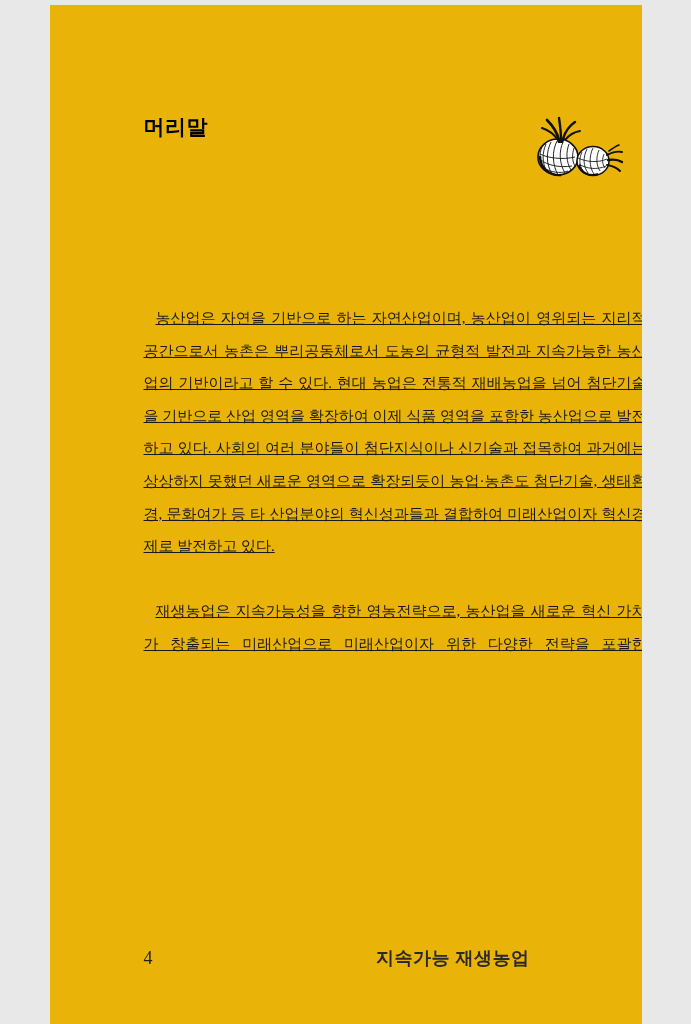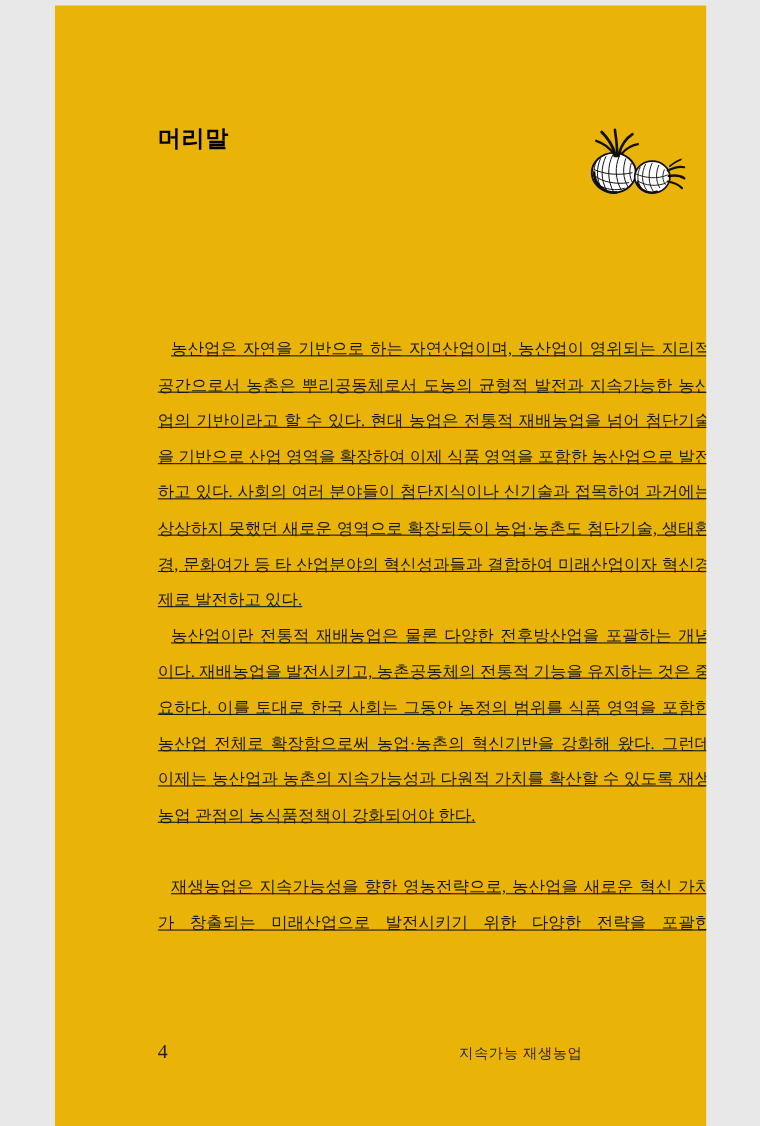--- a/index.html
+++ b/index.html
@@ -64,22 +64,22 @@
     justify-content: space-between;
     align-items: baseline;
   }
   .page-number {
     font-family: "Liberation Serif", "DejaVu Serif", serif;
     font-size: 18px;
     color: #222222;
   }
   .running-title {
     font-family: "Liberation Sans", "DejaVu Sans", sans-serif;
-    font-weight: 400;
-    font-size: 13px;
+    font-weight: 700;
+    font-size: 18px;
     letter-spacing: 0.5px;
     color: #2a2a2a;
     margin-right: 18px;
   }
 </style>
 </head>
 <body>
 
 <div class="page">
 
@@ -129,22 +129,21 @@
         <path d="M76 45 C83 44 87 45 90 47" stroke-width="2.3"></path>
         <path d="M75 50 C81 51 85 53 88 56" stroke-width="2"></path>
         <path d="M77 36 C81 33 84 31 87 30" stroke-width="1.6"></path>
       </g>
     </svg>
   </div>
 
   <main class="body-text">
 
   <p class="para">농산업은 자연을 기반으로 하는 자연산업이며, 농산업이 영위되는 지리적 공간으로서 농촌은 뿌리공동체로서 도농의 균형적 발전과 지속가능한 농산업의 기반이라고 할 수 있다. 현대 농업은 전통적 재배농업을 넘어 첨단기술을 기반으로 산업 영역을 확장하여 이제 식품 영역을 포함한 농산업으로 발전하고 있다. 사회의 여러 분야들이 첨단지식이나 신기술과 접목하여 과거에는 상상하지 못했던 새로운 영역으로 확장되듯이 농업·농촌도 첨단기술, 생태환경, 문화여가 등 타 산업분야의 혁신성과들과 결합하여 미래산업이자 혁신경제로 발전하고 있다.</p>
-      <p class="para">농산업이란 전통적 재배농업은 물론 다양한 전후방산업을 포괄하는 개념이다. 재배농업을 발전시키고, 농촌공동체의 전통적 기능을 유지하는 것은 중요하다. 이를 토대로 한국 사회는 그동안 농정의 범위를 식품 영역을 포함한 농산업 전체로 확장함으로써 농업·농촌의 혁신기반을 강화해 왔다. 그런데 이제는 농산업과 농촌의 지속가능성과 다원적 가치를 확산할 수 있도록 재생농업 관점의 농식품정책이 강화되어야 한다.</p>
-      <p class="para">재생농업은 지속가능성을 향한 영농전략으로, 농산업을 새로운 혁신 가치가 창출되는 미래산업으로 발전시키기 위한 다양한 전략을 포괄한</p>
+      <p class="para">재생농업은 지속가능성을 향한 영농전략으로, 농산업을 새로운 혁신 가치가 창출되는 미래산업으로 미래산업이자 위한 다양한 전략을 포괄한</p>
     </main>
 
   <footer class="page-footer">
     <span class="page-number">4</span>
     <span class="running-title">지속가능 재생농업</span>
   </footer>
 
 </div>
 
 </body></html>

